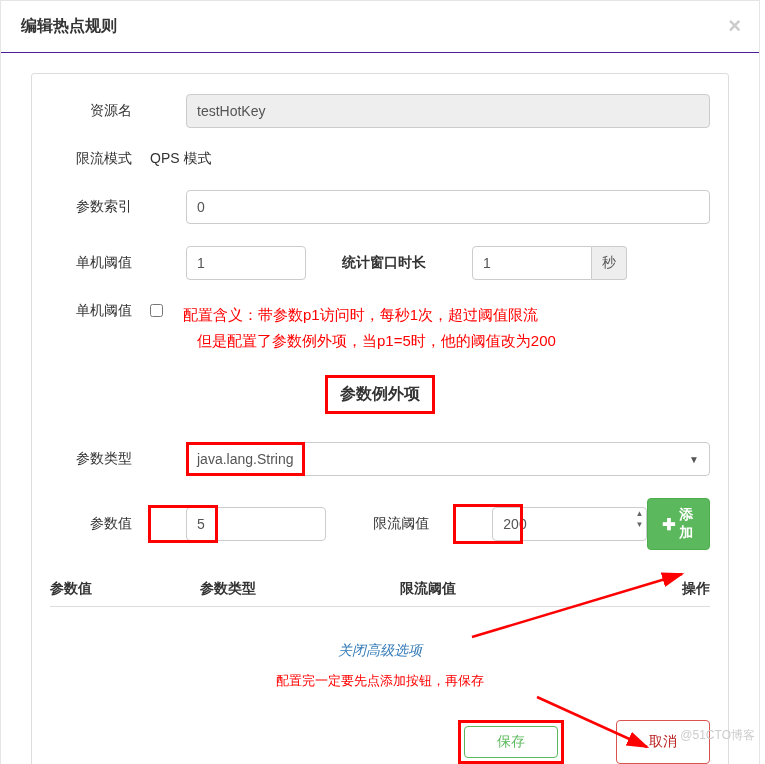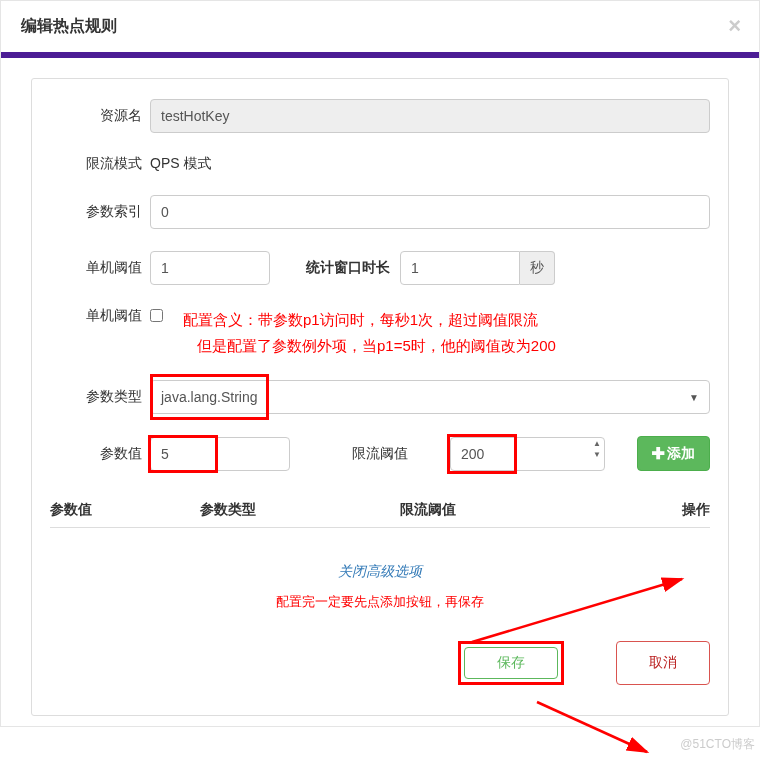--- a/index.html
+++ b/index.html
@@ -13,21 +13,21 @@
       position: relative;
     }
     .modal {
       width: 760px;
       background: #fff;
       border: 1px solid #e5e5e5;
       position: relative;
     }
     .modal-header {
       padding: 15px 20px;
-      border-bottom: 6px solid #4c1d95;
+      border-bottom: 1px solid #4c1d95;
       position: relative;
     }
     .modal-title {
       font-size: 16px;
       font-weight: bold;
       color: #333;
     }
     .close-btn {
       position: absolute;
       right: 18px;
@@ -47,33 +47,34 @@
       position: relative;
     }
     .form-row {
       display: flex;
       align-items: center;
       margin-bottom: 22px;
     }
     .form-label {
       width: 100px;
       text-align: right;
-      padding-right: 8px;
+      padding-right: 18px;
       color: #333;
       font-size: 14px;
       flex-shrink: 0;
     }
     .form-control {
       border: 1px solid #ccc;
       border-radius: 4px;
       padding: 6px 10px;
       font-size: 14px;
       height: 34px;
       color: #555;
       background: #fff;
+      margin-left: 36px;
     }
     .readonly {
       background: #eee;
     }
     .wide { flex: 1; }
     .num-input {
       width: 120px;
     }
     .cluster-row {
       display: flex;
@@ -229,29 +230,29 @@
       padding: 3px;
       display: inline-block;
     }
     .arrow-svg {
       position: absolute;
       pointer-events: none;
     }
     .watermark {
       position: absolute;
       right: 10px;
-      bottom: 11px;
+      bottom: 20px;
       color: #ccc;
       font-size: 12px;
     }
     .red-inner-box {
       border: 3px solid #f00;
       padding: 0 2px;
       display: inline-block;
-      height: 46px;
+      height: 34px;
     }
   </style>
 </head>
 <body>
 
 <div class="modal">
   <div class="modal-header">
     <div class="modal-title">编辑热点规则</div>
     <div class="close-btn">×</div>
   </div>
@@ -283,20 +284,23 @@
 
       <div class="form-row cluster-row">
         <div class="form-label">单机阈值</div>
         <input type="checkbox" class="checkbox" style="">
         <div class="red-note">
           <div>配置含义：带参数p1访问时，每秒1次，超过阈值限流</div>
           <div style="padding-left:14px;">但是配置了参数例外项，当p1=5时，他的阈值改为200</div>
         </div>
       </div>
 
+      <div class="section-header">
+        <span class="section-header-text red-box">参数例外项</span>
+      </div>
 
       <div class="form-row">
         <div class="form-label">参数类型</div>
         <div class="select form-control" style="position:relative;padding:0;display:flex;align-items:center;">
           <span class="red-inner-box" style="display:flex;align-items:center;padding:0 8px;margin-left:-1px;">java.lang.String</span>
           <span class="select-arrow">▼</span>
         </div>
       </div>
 
       <div class="param-val-row">

